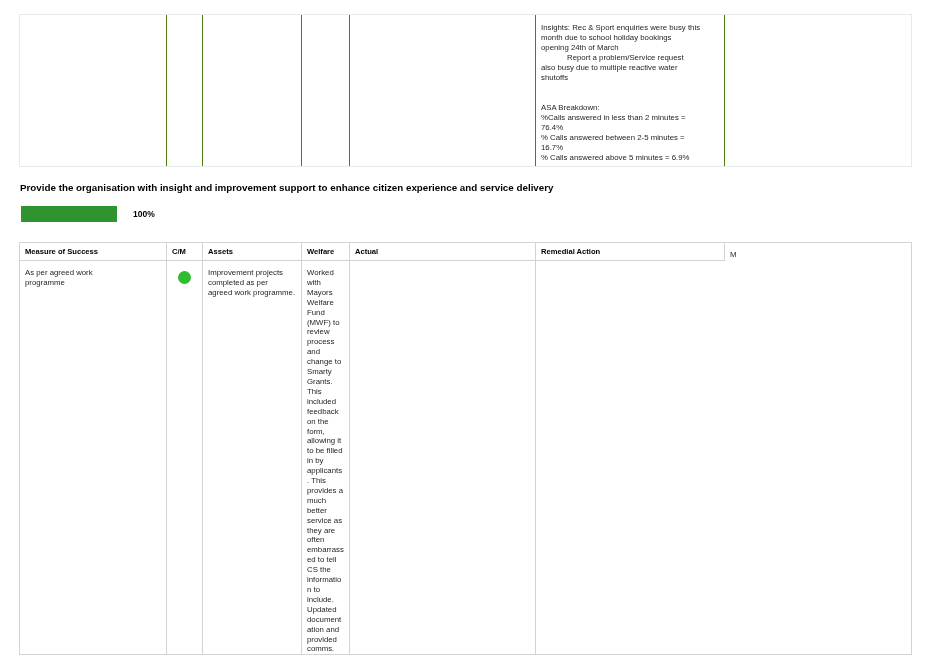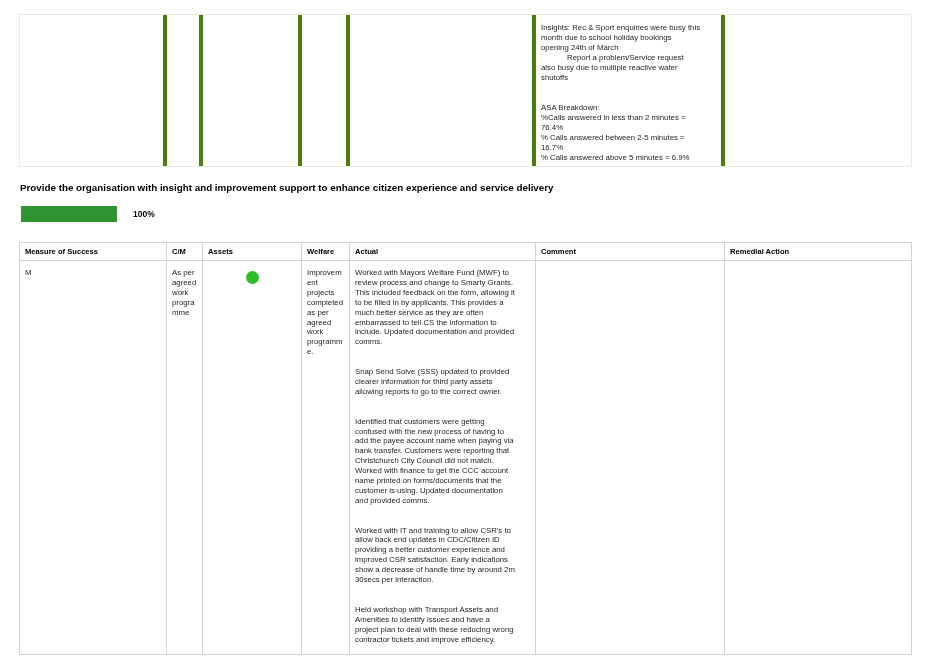--- a/index.html
+++ b/index.html
@@ -11,21 +11,21 @@
   .tbl{
     position:absolute;left:19px;display:grid;
     grid-template-columns:147px 36px 99px 48px 186px 189px 186px;
     box-sizing:border-box;background:#fff;
   }
   .tbl .cell{box-sizing:border-box;overflow:hidden;}
   .tbl .cell:nth-child(7n){border-right:none !important;}
 
   
   .tbl-top{top:14px;width:893px;height:153px;border:1px solid #e9e9e9;grid-template-rows:1fr;}
-  .tbl-top .cell{border-right:4px solid #4d7c0f;}
+  .tbl-top .cell{border-right:1px solid #4d7c0f;}
   .tbl-top .td{font-size:7.8px;line-height:10px;padding:8px 5px 4px;}
 
   
   .section-heading{
     position:absolute;left:20px;top:182px;width:880px;margin:0;
     font-size:9.8px;font-weight:bold;color:#000;
   }
 
   
   .progress-bar{position:absolute;left:21px;top:206px;width:96px;height:16px;background:#2e9430;}
@@ -81,21 +81,20 @@
 
 <div class="progress-bar" style="background-color: rgb(46, 148, 48);"></div>
 <span class="progress-label">100%</span>
 
 <div class="tbl tbl-main">
   <div class="cell th">Measure of Success</div>
   <div class="cell th">C/M</div>
   <div class="cell th">Assets</div>
   <div class="cell th">Welfare</div>
   <div class="cell th">Actual</div>
-  <div class="cell th">Comment</div>
   <div class="cell th">Remedial Action</div>
 
   <div class="cell td">M</div>
   <div class="cell td pre">As per agreed work
 programme</div>
   <div class="cell td">
     <span class="status-dot" style="background-color: rgb(45, 189, 45);"></span>
   </div>
   <div class="cell td pre">Improvement projects completed as per
 agreed work programme.</div>

